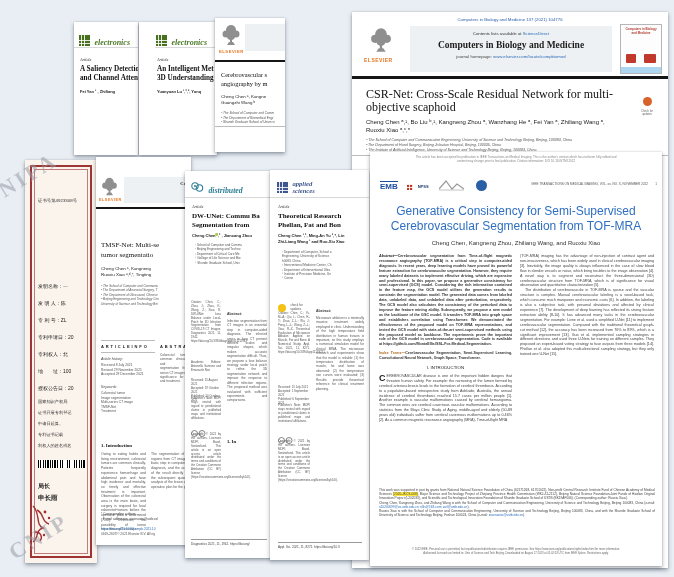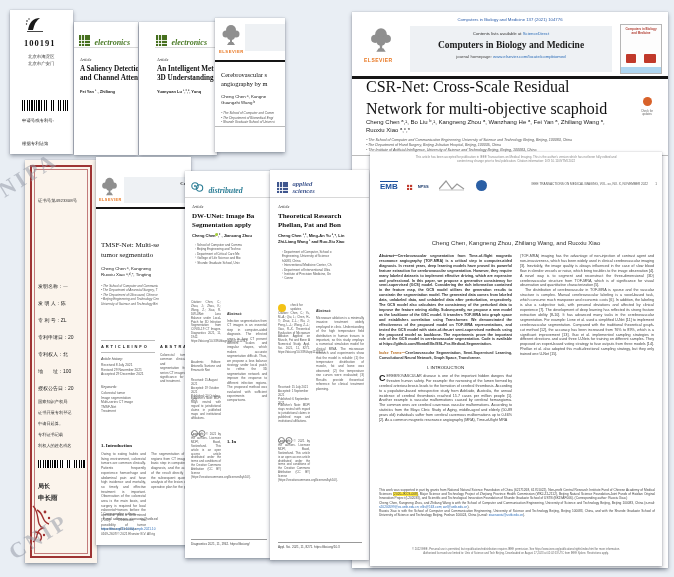--- a/index.html
+++ b/index.html
@@ -24,37 +24,20 @@
   .wm{position:absolute;color:rgba(150,155,168,.55);font-weight:bold;letter-spacing:3px;transform:rotate(-32deg);font-size:22px;font-family:"Liberation Serif",serif;}
   .lines3>div{margin:0;}
   .dropcap{float:left;font-size:9px;line-height:8px;font-weight:bold;margin-right:1px;color:#222;}
   .badge-circ{border-radius:50%;display:inline-block;}
 </style>
 </head>
 <body>
 
 <div id="stage">
 
-  <article class="doc" style="left:10px;top:10px;width:63px;height:144px;">
-    <span class="abs" style="left:14px;top:5px;">
-      <svg width="22" height="18" viewBox="0 0 22 18">
-          <path d="M4 15 Q6 3 16 3 Q11 6 9 15 Z" fill="#1a1a1a"></path>
-          <circle cx="3" cy="6" r="0.8" fill="#1a1a1a"></circle>
-          <circle cx="5" cy="4" r="0.7" fill="#1a1a1a"></circle>
-          <circle cx="2.5" cy="9" r="0.7" fill="#1a1a1a"></circle>
-          <rect x="3" y="16" width="16" height="0.8" fill="#1a1a1a"></rect>
-        </svg>
-    </span>
-    <div class="abs ser" style="left:14px;top:28px;font-size:8.5px;font-weight:bold;letter-spacing:1px;color:#111;">100191</div>
-    <div class="abs" style="left:18px;top:44px;font-size:4.4px;color:#333;white-space:nowrap;">北京市海淀区</div>
-    <div class="abs" style="left:18px;top:51px;font-size:4.4px;color:#333;white-space:nowrap;">北京市广安门</div>
-    <div class="abs barcode" style="left:12px;top:90px;width:46px;height:11px;"></div>
-    <div class="abs" style="left:12px;top:108px;font-size:4.4px;color:#222;white-space:nowrap;">申请号或专利号:</div>
-    <div class="abs" style="left:12px;top:131px;font-size:4.4px;color:#222;white-space:nowrap;">根据专利法第</div>
-  </article>
 
   <article class="doc" style="left:74px;top:22px;width:64px;height:133px;">
     <div class="abs" style="left:5px;top:9px;white-space:nowrap;">
       <span class="mdpisq" style="width:11px;height:11px;background-color:#47701f;"></span>
       <span class="ser" style="font-style:italic;font-weight:bold;font-size:8px;color:#4a7a26;">electronics</span>
     </div>
     <div class="abs" style="left:0;top:25px;width:100%;height:1px;background:#d8d8d8;"></div>
     <div class="abs ser" style="left:6px;top:35px;font-size:4.2px;font-style:italic;color:#222;">Article</div>
     <div class="abs ser" style="left:6px;top:43px;width:70px;font-size:7.2px;font-weight:bold;color:#111;line-height:9px;white-space:nowrap;">
       <div>A Saliency Detection</div>
@@ -134,21 +117,21 @@
         </svg>
     </span>
     <div class="abs elsevier-word" style="left:12px;top:45px;font-size:5px;">ELSEVIER</div>
     <div class="abs" style="right:6px;top:12px;width:40px;height:48px;border:1px solid #b6b6b6;background:#fdfdfd;">
       <div style="margin:3px 2px 0 2px;font-size:3px;line-height:3.6px;color:#b03a2e;font-weight:bold;text-align:center;">Computers in Biology and Medicine</div>
       <div style="position:absolute;left:5px;bottom:10px;width:10px;height:9px;background:#c0392b;border-radius:1px;"></div>
       <div style="position:abs;position:absolute;right:5px;bottom:10px;width:12px;height:9px;background:#c0392b;border-radius:1px;"></div>
       <div style="position:absolute;left:0;bottom:0;width:100%;height:6px;background:#aed6f1;"></div>
     </div>
     <div class="abs rule-blk" style="left:0;top:64px;width:100%;height:2.5px;"></div>
-    <div class="abs ser" style="left:14px;top:64px;width:255px;font-size:16px;color:#111;line-height:22px;">
+    <div class="abs ser" style="left:14px;top:76px;width:255px;font-size:12px;color:#111;line-height:13px;">
       <div>CSR-Net: Cross-Scale Residual Network for multi-objective scaphoid</div>
     </div>
     <div class="abs cen" style="right:10px;top:80px;width:22px;">
       <span class="badge-circ" style="width:9px;height:9px;background:#d8622a;"></span>
       <div style="font-size:2.8px;color:#666;line-height:3.2px;">
         <div>Check for</div>
         <div>updates</div>
       </div>
     </div>
     <div class="abs" style="left:14px;top:106px;width:290px;font-size:6px;color:#222;line-height:8px;">
@@ -274,22 +257,22 @@
             <circle cx="4" cy="5" r="3.2" fill="none" stroke="#2d7e96" stroke-width="1.1"></circle>
             <circle cx="8.5" cy="7" r="3.2" fill="none" stroke="#2d7e96" stroke-width="1.1"></circle>
             <circle cx="4" cy="5" r="1" fill="#2d7e96"></circle>
           </svg>
       </span>
       <span class="ser" style="font-style:italic;font-weight:bold;font-size:7.8px;color:#2d7e96;">distributed</span>
     </div>
     <div class="abs" style="left:0;top:26px;width:100%;height:1px;background:#d8d8d8;"></div>
     <div class="abs ser" style="left:7px;top:33px;font-size:4.2px;font-style:italic;color:#222;">Article</div>
     <div class="abs ser" style="left:7px;top:41px;font-size:7px;font-weight:bold;color:#111;line-height:9px;white-space:nowrap;">
-      <div>DW-UNet: Image Ba</div>
-      <div>Segmentation apply</div>
+      <div>DW-UNet: Commu Ba</div>
+      <div>Segmentation from</div>
     </div>
     <div class="abs" style="left:7px;top:62px;font-size:4px;font-weight:bold;color:#222;white-space:nowrap;">Cheng Chen ¹,² , Jiancang Zhou</div>
     <span class="abs badge-circ" style="left:30px;top:62px;width:3.4px;height:3.4px;background:#a6ce39;"></span>
     <div class="abs lines3" style="left:10px;top:72px;font-size:3.1px;color:#555;line-height:4.4px;white-space:nowrap;">
         <div>¹  School of Computer and Commu</div>
         <div>²  Beijing Engineering and Techno</div>
         <div>³  Department of Critical Care Me</div>
         <div>⁴  Gollege of Life Science and Bio</div>
         <div>⁵  Shunde Graduate School, Univ</div>
       </div>
@@ -389,20 +372,24 @@
       <span style="display:inline-block;vertical-align:middle;margin-left:6px;">
         <svg width="26" height="12" viewBox="0 0 26 12">
             <polyline points="0,10 7,2 13,10 18,5 25,10" fill="none" stroke="#9a9a9a" stroke-width="1.2"></polyline>
             <line x1="0" y1="11" x2="25" y2="11" stroke="#9a9a9a" stroke-width="0.6"></line>
           </svg>
       </span>
       <span class="badge-circ" style="width:11px;height:11px;background:#2a5fa5;vertical-align:middle;margin-left:6px;"></span>
     </div>
     <div class="abs" style="right:14px;top:30px;font-size:3.1px;color:#555;white-space:nowrap;">IEEE TRANSACTIONS ON MEDICAL IMAGING, VOL. xx, NO. X, NOVEMBER 2022</div>
     <div class="abs" style="right:5px;top:30px;font-size:3.1px;color:#555;">1</div>
+    <div class="abs cen" style="left:0;top:52px;width:100%;font-size:12px;line-height:15px;color:#2e6fc0;">
+      <div>Generative Consistency for Semi-Supervised</div>
+      <div>Cerebrovascular Segmentation from TOF-MRA</div>
+    </div>
     <div class="abs cen" style="left:0;top:88px;width:100%;font-size:6px;color:#333;">Cheng Chen, Kangneng Zhou, Zhiliang Wang, and Ruoxiu Xiao</div>
     <div class="abs j" style="left:9px;top:102px;width:133px;height:230px;overflow:hidden;font-size:3.7px;line-height:4.9px;color:#444;">
       <span style="font-weight:bold;font-style:italic;color:#222;">Abstract—</span><span style="font-weight:bold;color:#333;">Cerebrovascular segmentation from Time-of-flight magnetic resonance angiography (TOF-MRA) is a critical step in computer-aided diagnosis. In recent years, deep learning models have proved its powerful feature extraction for cerebrovascular segmentation. However, they require many labeled datasets to implement effective driving, which are expensive and professional. In this paper, we propose a generative consistency for semi-supervised (GCS) model. Considering the rich information contained in the feature map, the GCS model utilizes the generation results to constrain the segmentation model. The generated data comes from labeled data, unlabeled data, and unlabeled data after perturbation, respectively. The GCS model also calculates the consistency of the perturbed data to improve the feature mining ability. Subsequently, we propose a new model as the backbone of the GSC model. It transfers TOF-MRA into graph space and establishes correlation using Transformer. We demonstrated the effectiveness of the proposed model on TOF-MRA representations, and tested the GCS model with state-of-the-art semi-supervised methods using the proposed model as backbone. The experiments prove the important role of the GCS model in cerebrovascular segmentation. Code is available at https://github.com/MontaEllis/SSL-For-Medical-Segmentation.</span>
       <div style="height:4px;"></div>
       <div><span style="font-weight:bold;font-style:italic;color:#b56a1e;">Index Terms—</span><span style="font-weight:bold;color:#333;">Cerebrovascular Segmentation, Semi-Supervised Learning, Convolutional Neural Network, Graph Space, Transformer.</span></div>
       <div class="cen" style="margin:5px 0 3px 0;font-size:4.4px;color:#222;">I. INTRODUCTION</div>
       <div><span class="dropcap">C</span><span>EREBROVASCULAR disease is one of the important hidden dangers that threaten human safety. For example: the narrowing of the lumen formed by cerebral arteriosclerosis leads to the formation of cerebral thrombosis. According to a population-based retrospective study from Adelaide, Australia, the annual incidence of cerebral thrombosis reached 15.7 cases per million people [1]. Another example is vascular malformations caused by cerebral hemangioma. The common ones are cerebral cavernous vascular malformations. According to statistics from the Mayo Clinic Study of Aging, middle-aged and elderly (50-89 years old) individuals suffer from cerebral cavernous malformations up to 0.46% [2]. As a common magnetic resonance angiography (MRA), Time-of-flight MRA</span></div>
     </div>
     <div class="abs j" style="left:150px;top:102px;width:134px;height:230px;overflow:hidden;font-size:3.7px;line-height:4.9px;color:#444;">
       <div>(TOF-MRA) imaging has the advantage of non-injection of contrast agent and non-invasiveness, which has been widely used in clinical cerebrovascular imaging [3]. Inevitably, the image quality is always influenced in the case of slow blood flow in slender vessels or noise, which bring troubles to the image observation [4]. A novel way is to segment and reconstruct the three-dimensional (3D) cerebrovascular structure from TOF-MRA, which is of significance for visual observation and quantitative characterization [5].</div>

